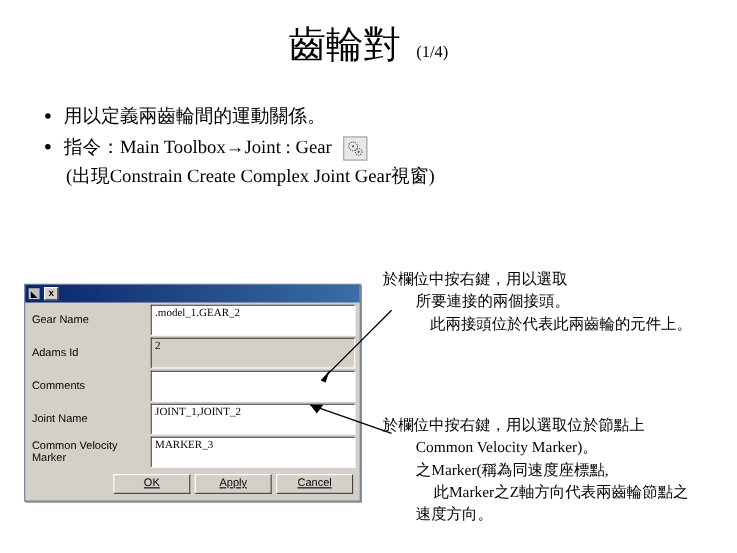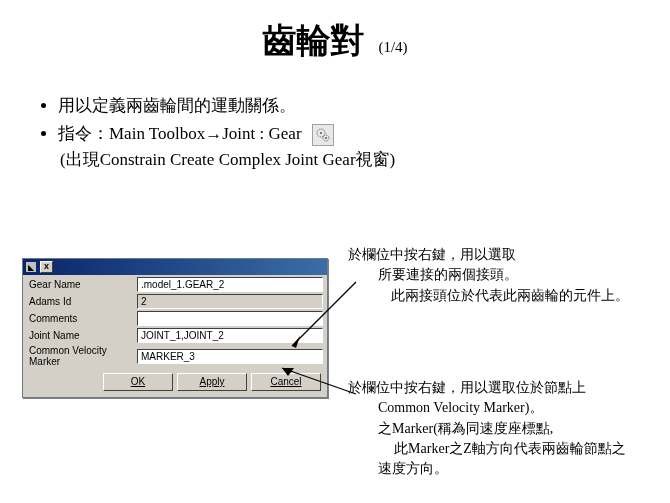--- a/index.html
+++ b/index.html
@@ -10,21 +10,21 @@
       font-family: "Microsoft JhengHei", "PMingLiU", serif;
       position: relative;
       overflow: hidden;
     }
     .title-row {
       text-align: center;
       margin-top: 18px;
     }
     .title-main {
       font-size: 34px;
-      font-weight: bold;
+      font-weight: normal;
       font-family: "PMingLiU", serif;
     }
     .title-sub {
       font-size: 15px;
       font-family: "Times New Roman", serif;
       margin-left: 14px;
     }
     .bullets {
       margin-top: 28px;
       margin-left: 38px;
@@ -93,31 +93,31 @@
       margin-bottom: 2px;
     }
     .form-label {
       width: 110px;
       font-size: 10px;
       color: #000;
       padding-left: 2px;
     }
     .form-input {
       flex: 1;
-      height: 15px;
+      height: 28px;
       border: 1px solid #808080;
       border-top-color: #404040;
       border-left-color: #404040;
       border-right-color: #fff;
       border-bottom-color: #fff;
       background: #fff;
       font-size: 10px;
       padding: 0 3px;
       line-height: 13px;
-      font-family: Liberation Sans, sans-serif;
+      font-family: Liberation Serif, serif;
     }
     .form-input.readonly { background: #d4d0c8; }
     .button-row {
       display: flex;
       justify-content: flex-end;
       gap: 4px;
       margin-top: 6px;
       padding-right: 2px;
     }
     .dlg-btn {

